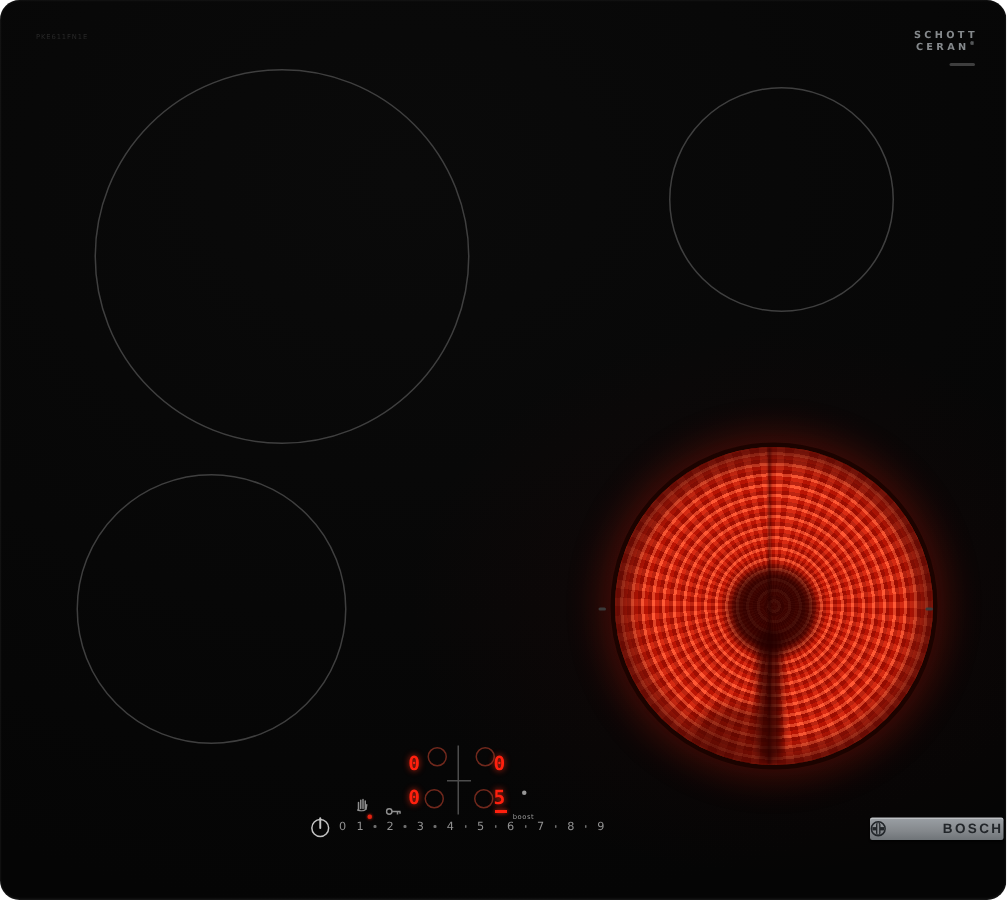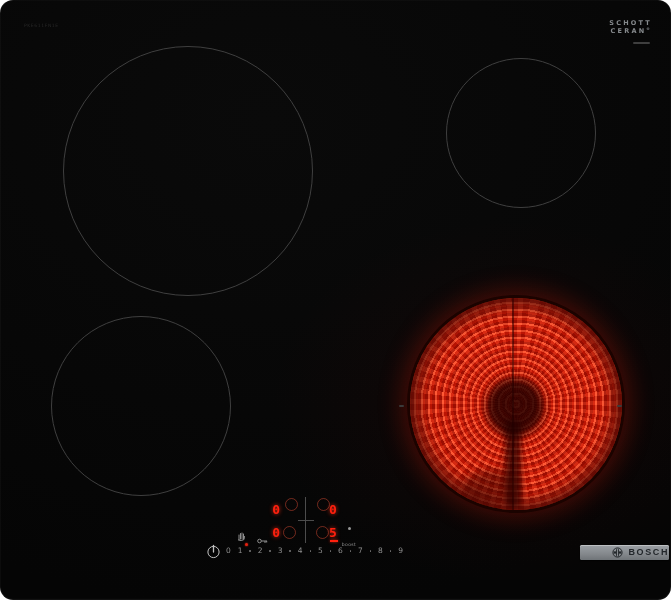--- a/index.html
+++ b/index.html
@@ -84,21 +84,21 @@
   .power-btn{position:absolute;left:206px;top:544px;width:15px;height:15px;}
   .slider{position:absolute;left:226px;top:546px;width:177px;height:10px;display:flex;
           justify-content:space-between;align-items:center;}
   .slider .num{font-size:7.5px;color:#909090;line-height:10px;}
   .slider .dot{width:1.5px;height:1.5px;border-radius:50%;background:#6f6f6f;}
 
   
   .badge{position:absolute;left:580px;top:545px;width:89px;height:15px;border-radius:1.5px;
          background:linear-gradient(#9ba0a5,#84888c 60%,#6f7478);
          box-shadow:0 1px 1px rgba(0,0,0,.6), inset 0 1px 0 rgba(255,255,255,.35);
-         display:flex;align-items:center;justify-content:flex-end;gap:5px;}
+         display:flex;align-items:center;justify-content:space-between;gap:5px;}
   .badge .brand-name{font-size:9px;font-weight:bold;letter-spacing:1.6px;color:#22262a;
                      font-family:"Liberation Sans",sans-serif;line-height:15px;}
 </style>
 </head>
 <body>
 
 <div class="stage">
   <div class="hob">
 
     <div class="model-text">PKE611FN1E</div>

